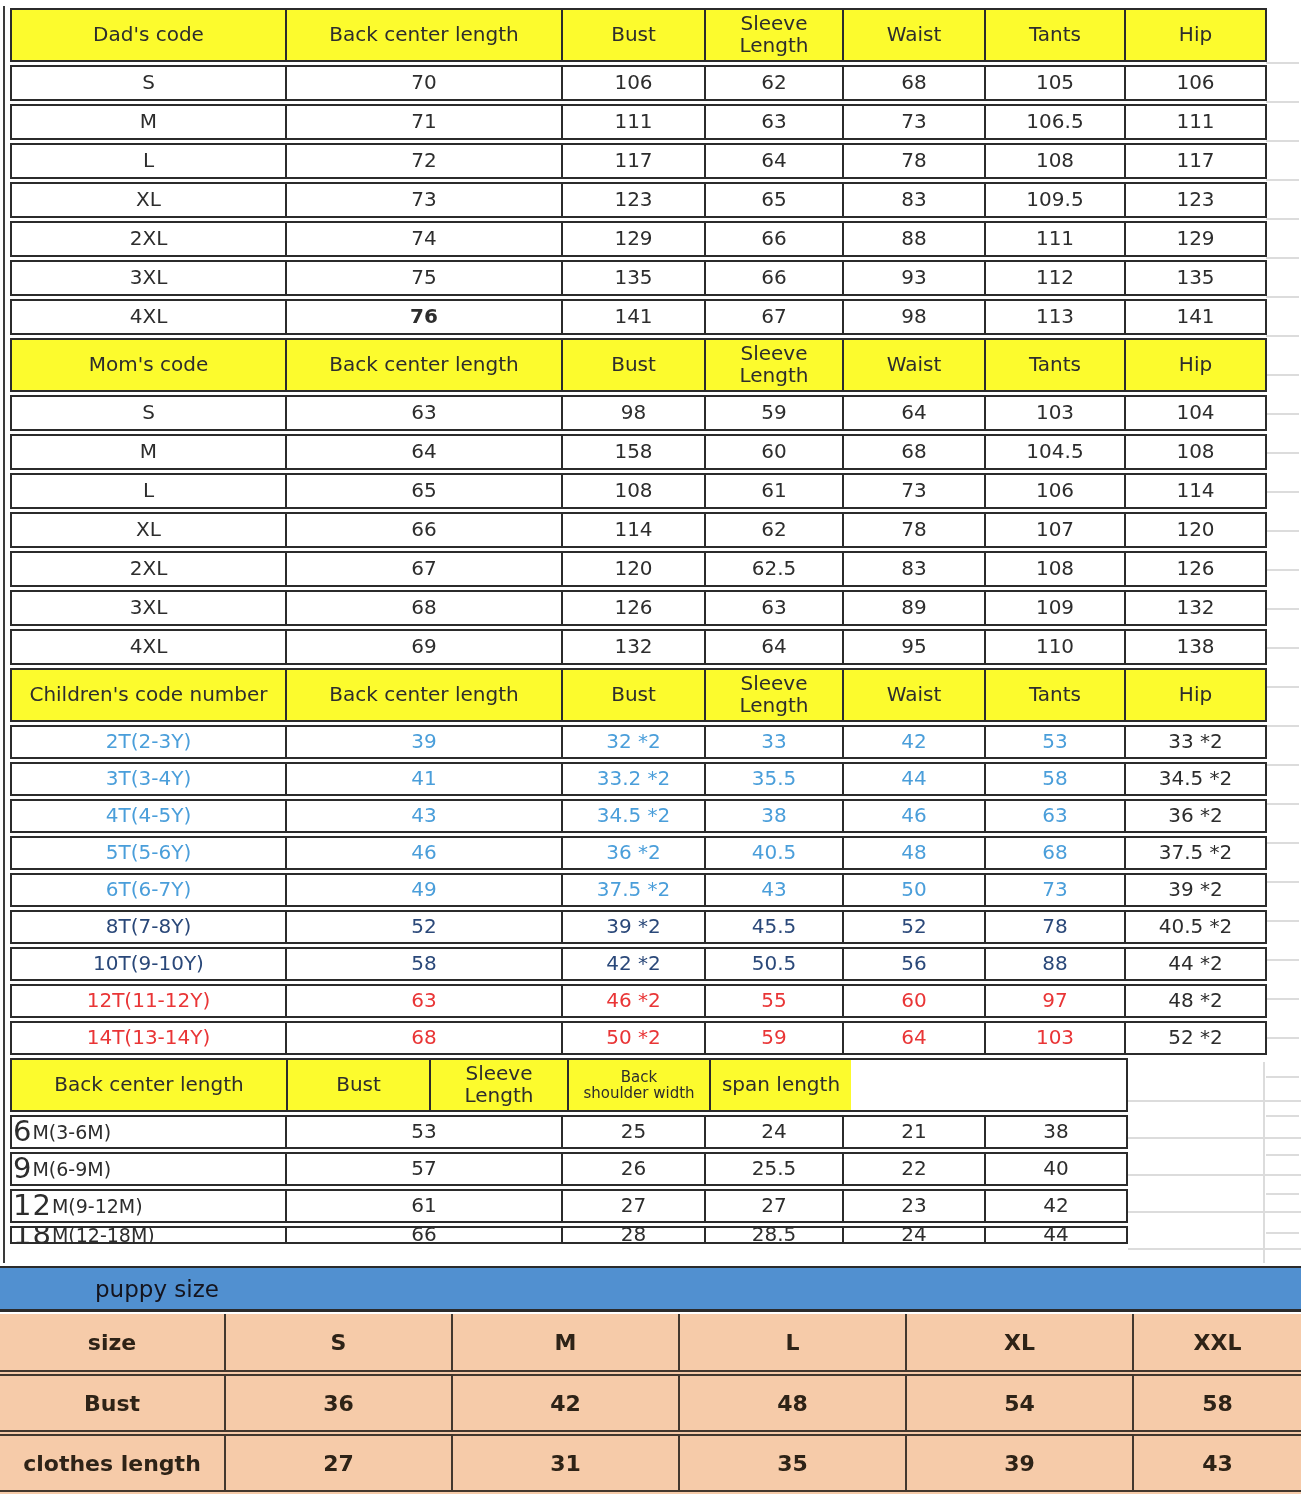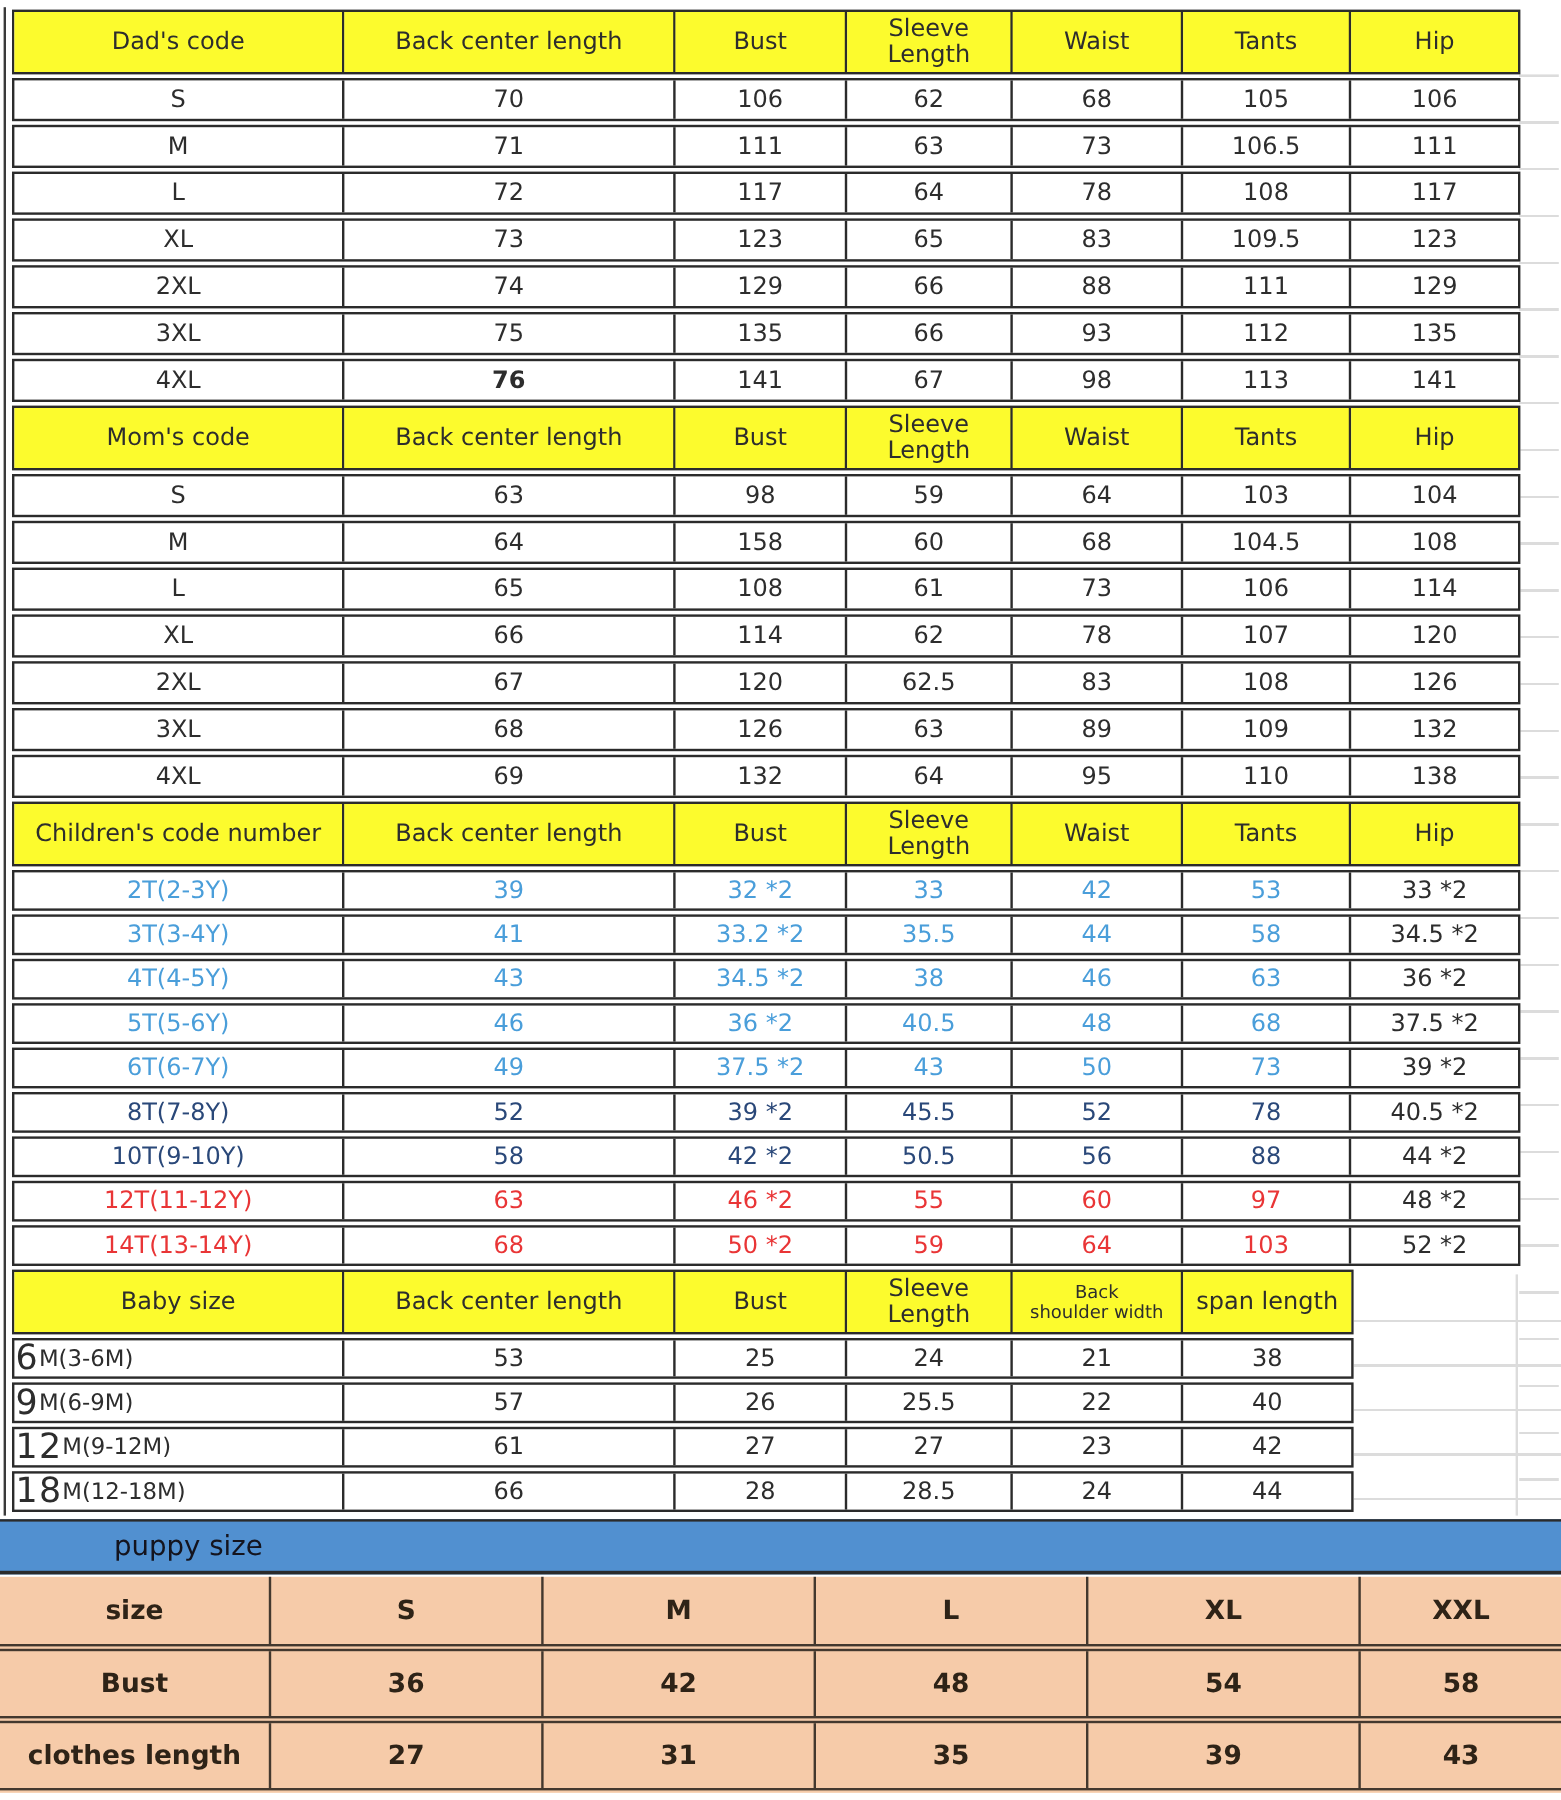--- a/index.html
+++ b/index.html
@@ -312,21 +312,20 @@
         <div class="td c-red" style="flex: 0 0 276px;">68</div>
         <div class="td c-red" style="flex: 0 0 143px;">50 *2</div>
         <div class="td c-red" style="flex: 0 0 138px;">59</div>
         <div class="td c-red" style="flex: 0 0 142px;">64</div>
         <div class="td c-red" style="flex: 0 0 140px;">103</div>
         <div class="td c-black" style="flex: 0 0 139px;">52 *2</div>
       </div>
     </div>
   <div class="tbl" id="t-baby">
       <div class="tr head" style="height: 54px;">
-        <div class="td c-black" style="flex: 0 0 275px;">Baby size</div>
         <div class="td c-black" style="flex: 0 0 276px;">Back center length</div>
         <div class="td c-black" style="flex: 0 0 143px;">Bust</div>
         <div class="td c-black" style="flex: 0 0 138px;">Sleeve
 Length</div>
         <div class="td c-black th-small" style="flex: 0 0 142px;">Back
 shoulder width</div>
         <div class="td c-black" style="flex: 0 0 140px;">span length</div>
       </div>
       <div class="tr" style="height: 34px;">
         <div class="td c-black label-td" style="flex: 0 0 275px;"><span class="label-big">6</span><span class="label-rest">M(3-6M)</span></div>
@@ -345,21 +344,21 @@
         <div class="td c-black" style="flex: 0 0 140px;">40</div>
       </div>
       <div class="tr" style="height: 34px;">
         <div class="td c-black label-td" style="flex: 0 0 275px;"><span class="label-big">12</span><span class="label-rest">M(9-12M)</span></div>
         <div class="td c-black" style="flex: 0 0 276px;">61</div>
         <div class="td c-black" style="flex: 0 0 143px;">27</div>
         <div class="td c-black" style="flex: 0 0 138px;">27</div>
         <div class="td c-black" style="flex: 0 0 142px;">23</div>
         <div class="td c-black" style="flex: 0 0 140px;">42</div>
       </div>
-      <div class="tr" style="height: 34px;">
+      <div class="tr" style="height: 18px;">
         <div class="td c-black label-td" style="flex: 0 0 275px;"><span class="label-big">18</span><span class="label-rest">M(12-18M)</span></div>
         <div class="td c-black" style="flex: 0 0 276px;">66</div>
         <div class="td c-black" style="flex: 0 0 143px;">28</div>
         <div class="td c-black" style="flex: 0 0 138px;">28.5</div>
         <div class="td c-black" style="flex: 0 0 142px;">24</div>
         <div class="td c-black" style="flex: 0 0 140px;">44</div>
       </div>
     </div>
 
   <div class="puppy-bar">

